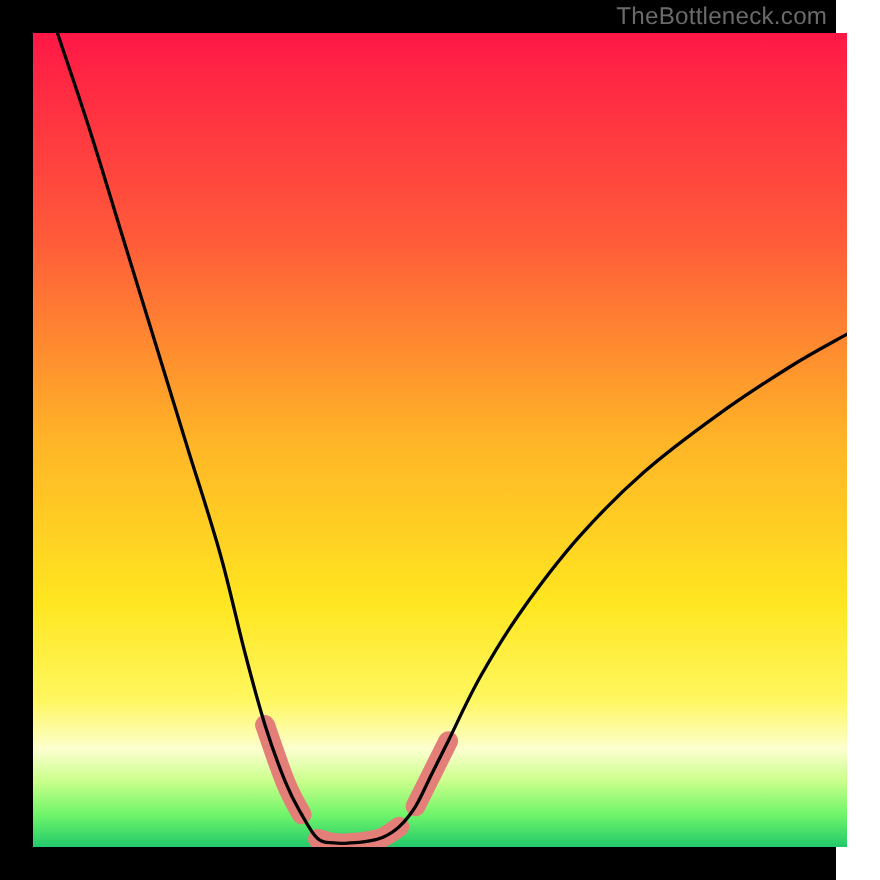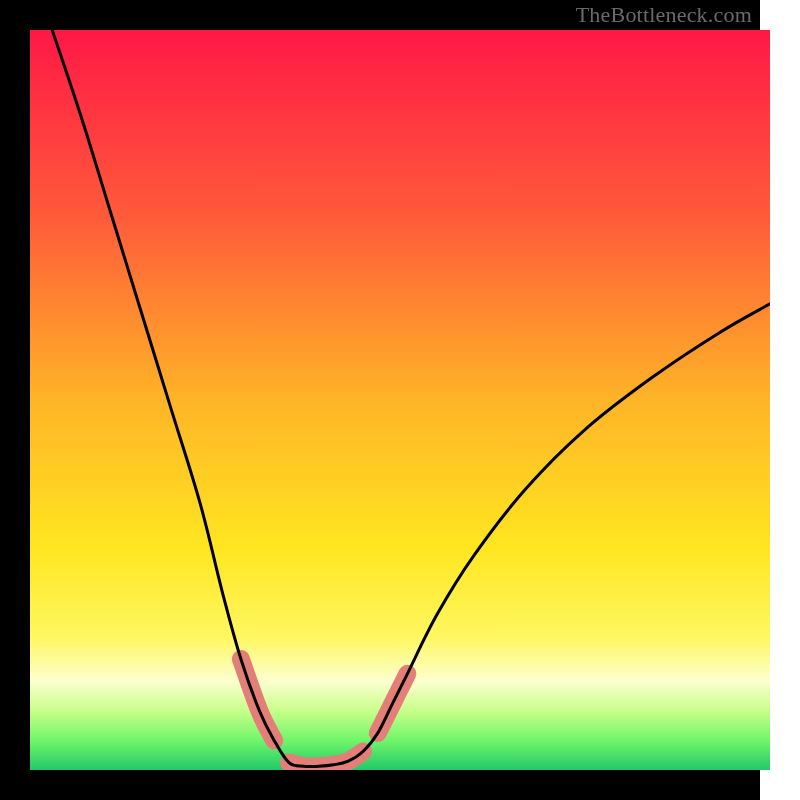--- a/index.html
+++ b/index.html
@@ -8,21 +8,20 @@
     width: 800px;
     height: 800px;
     overflow: hidden;
     font-family: Arial, sans-serif;
   }
   .frame {
     position: relative;
     width: 760px;
     height: 800px;
     background: #000;
-    font-family: Liberation Serif, serif;
   }
   .watermark {
     position: absolute;
     top: 2px;
     right: 8px;
     color: #6a6a6a;
     font-size: 22px;
     font-weight: 400;
     z-index: 10;
     letter-spacing: 0.2px;

